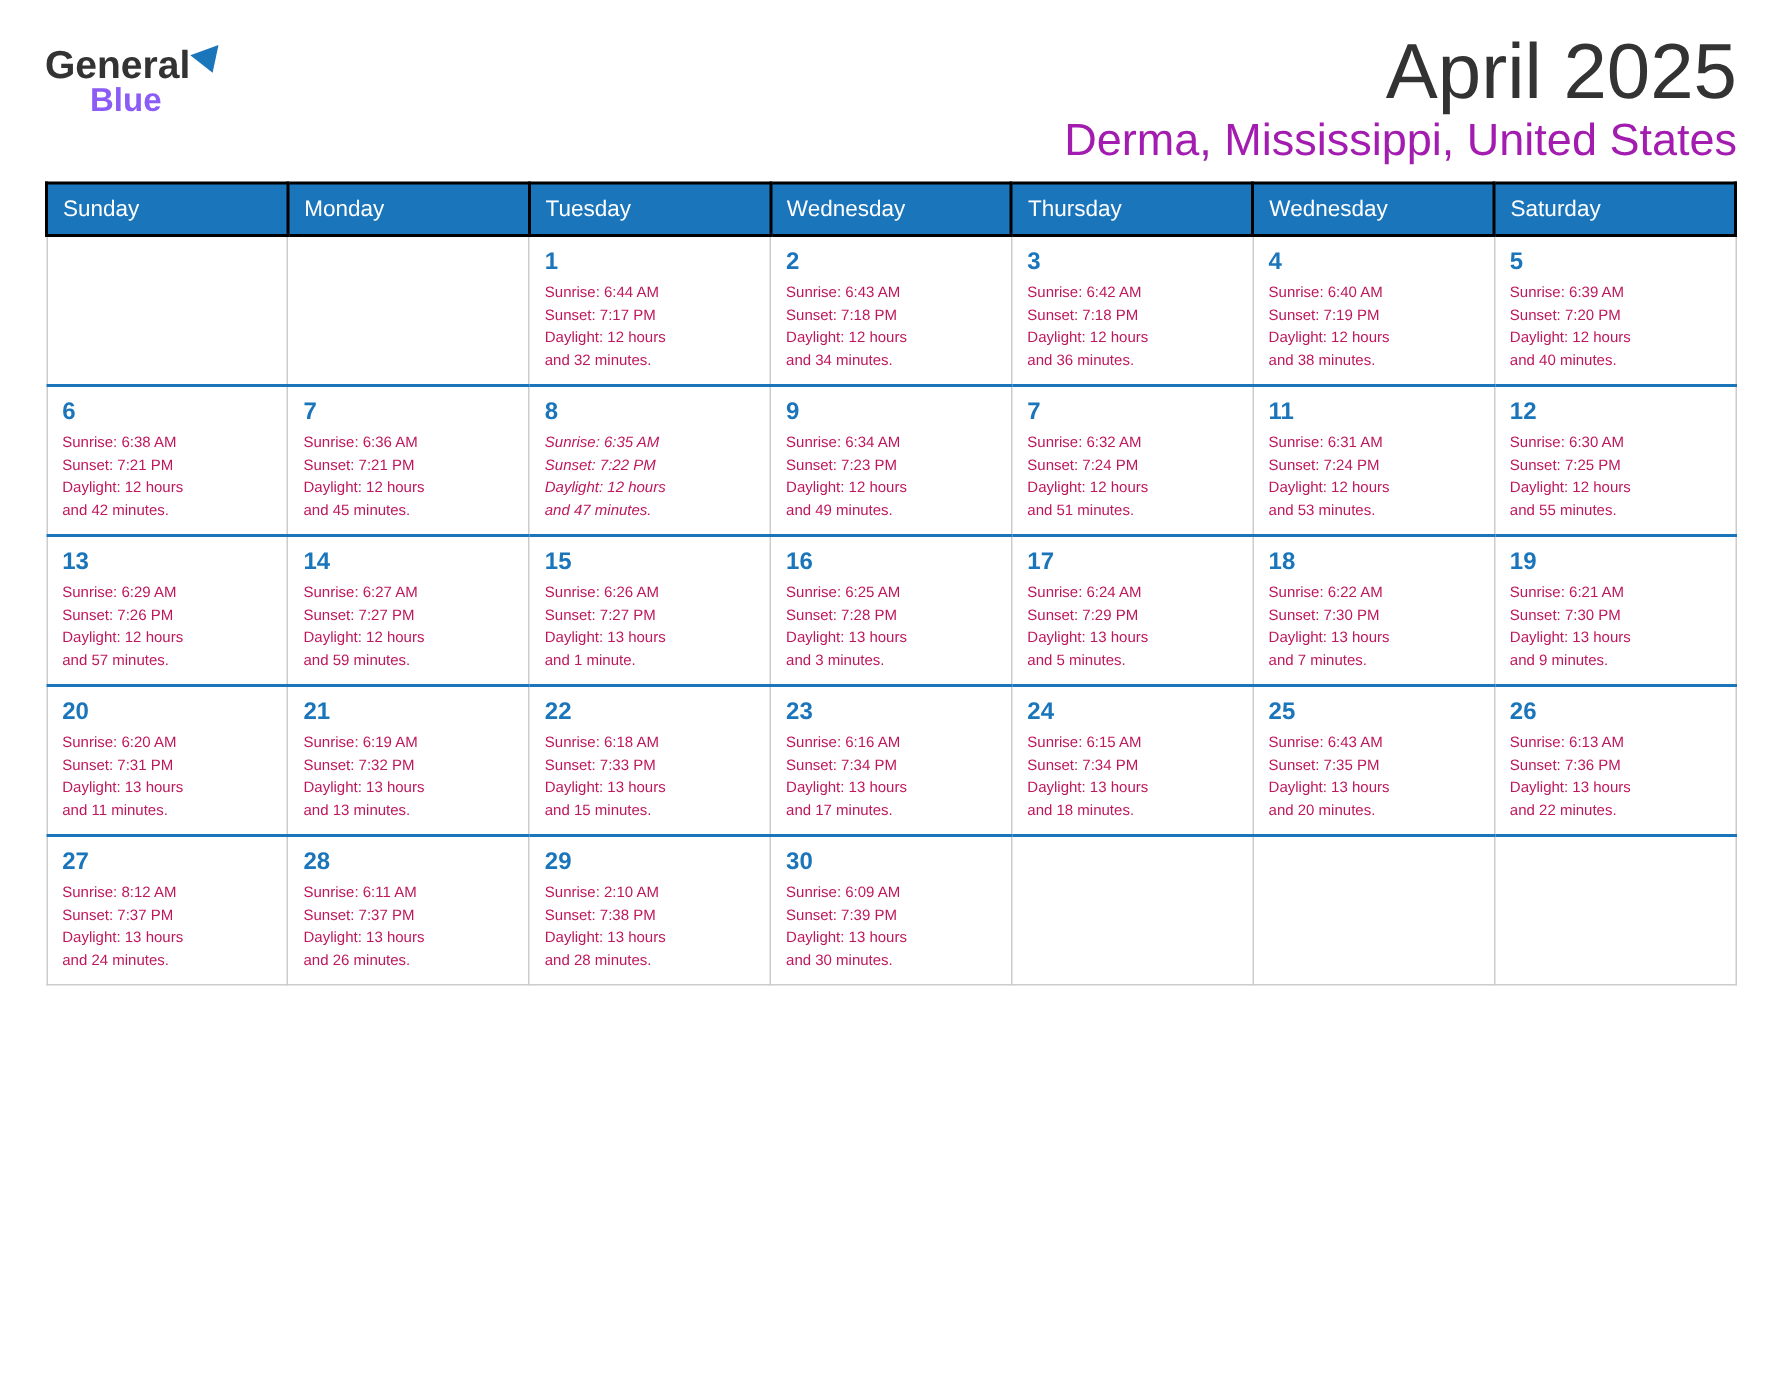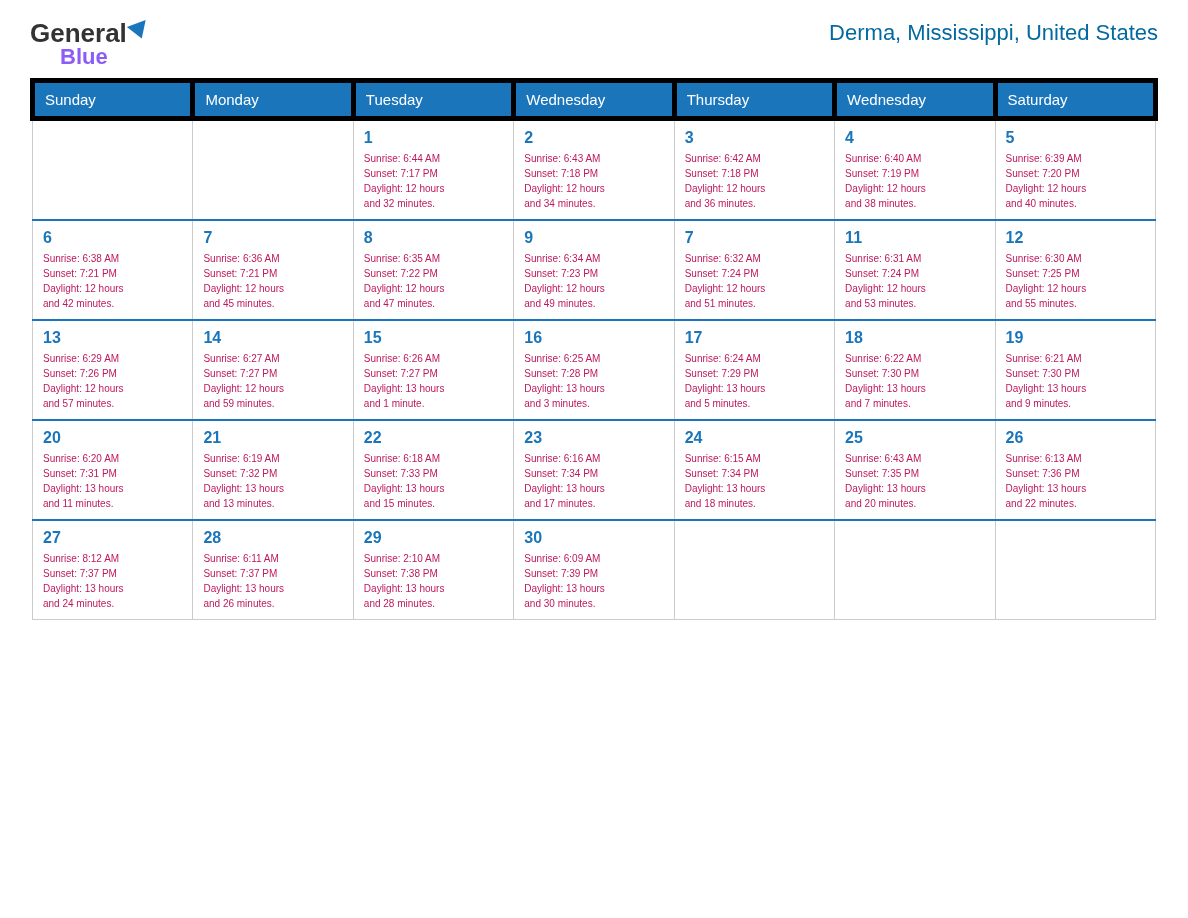--- a/index.html
+++ b/index.html
@@ -14,20 +14,21 @@
     .header-row {
       display: flex;
       justify-content: space-between;
       align-items: flex-start;
       margin-bottom: 10px;
     }
     .logo {
       display: flex;
       flex-direction: column;
       align-items: flex-start;
+      margin-top: 10px;
     }
     .logo-text-general {
       font-size: 26px;
       font-weight: bold;
       color: #333;
       line-height: 1;
     }
     .logo-blue {
       color: #8b5cf6;
       font-size: 22px;
@@ -51,37 +52,37 @@
     .title-block {
       text-align: right;
     }
     .title-block h1 {
       font-size: 52px;
       font-weight: normal;
       color: #333;
       line-height: 1.1;
     }
     .title-block h2 {
-      font-size: 22px;
+      font-size: 30px;
       font-weight: normal;
-      color: #0369a1;
+      color: #a21caf;
     }
     .calendar {
       width: 100%;
       border-collapse: collapse;
       margin-top: 10px;
     }
     .calendar thead tr th {
       background-color: #1a75bb;
       color: #fff;
       padding: 8px 10px;
       text-align: left;
       font-size: 15px;
       font-weight: normal;
-      border: 5px solid #000000;
+      border: 2px solid #000000;
     }
     .calendar tbody tr td {
       width: calc(100% / 7);
       vertical-align: top;
       padding: 8px 10px;
       border: 1px solid #ccc;
       font-size: 13px;
       color: #333;
       min-height: 100px;
     }
@@ -108,20 +109,21 @@
 
 <div class="header-row">
   <div class="logo">
     <div style="display:flex; align-items:center;">
       <span class="logo-text-general">General</span>
       <span class="logo-triangle"></span>
     </div>
     <span class="logo-blue">Blue</span>
   </div>
   <div class="title-block">
+    <h1>April 2025</h1>
     <h2>Derma, Mississippi, United States</h2>
   </div>
 </div>
 
 <table class="calendar">
   <thead>
     <tr>
       <th>Sunday</th>
       <th>Monday</th>
       <th>Tuesday</th>
@@ -181,21 +183,21 @@
         </td>
         <td>
           <div class="day-number">7</div>
           <div class="day-info" style="white-space: pre-line;">Sunrise: 6:36 AM
 Sunset: 7:21 PM
 Daylight: 12 hours
 and 45 minutes.</div>
         </td>
         <td>
           <div class="day-number">8</div>
-          <div class="day-info" style="white-space: pre-line;">Sunrise: 6:35 AM
+          <div class="day-info" style="white-space: pre-line; font-style: italic;">Sunrise: 6:35 AM
 Sunset: 7:22 PM
 Daylight: 12 hours
 and 47 minutes.</div>
         </td>
         <td>
           <div class="day-number">9</div>
           <div class="day-info" style="white-space: pre-line;">Sunrise: 6:34 AM
 Sunset: 7:23 PM
 Daylight: 12 hours
 and 49 minutes.</div>

